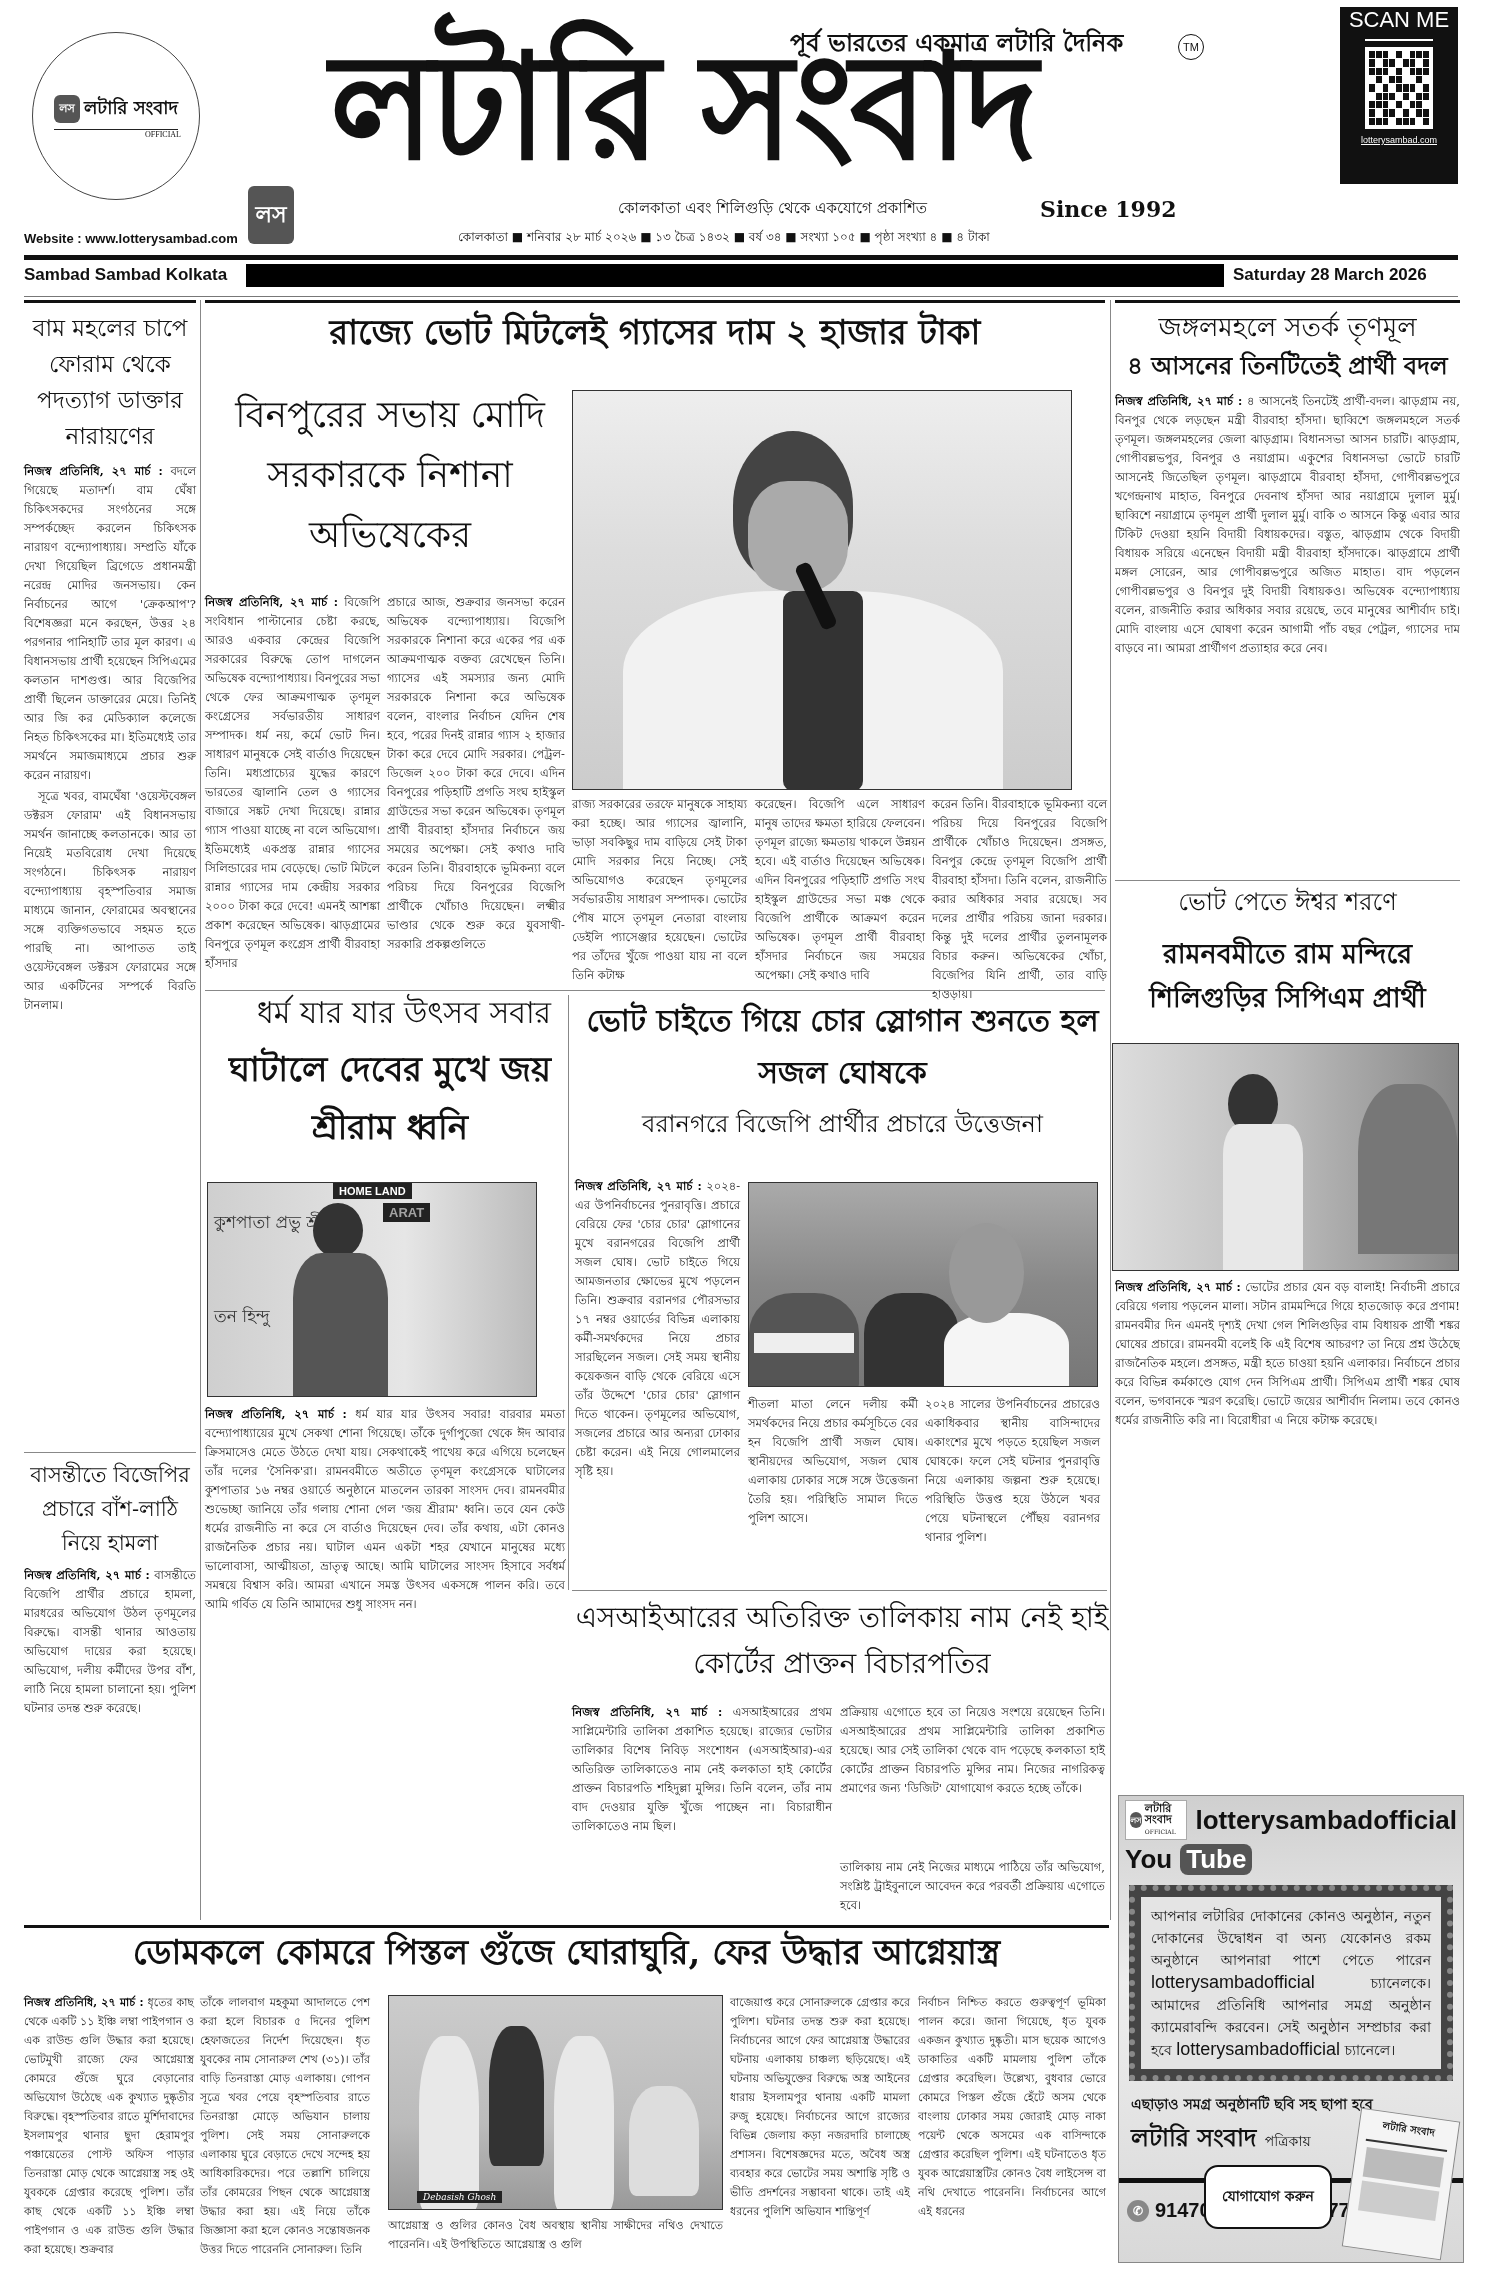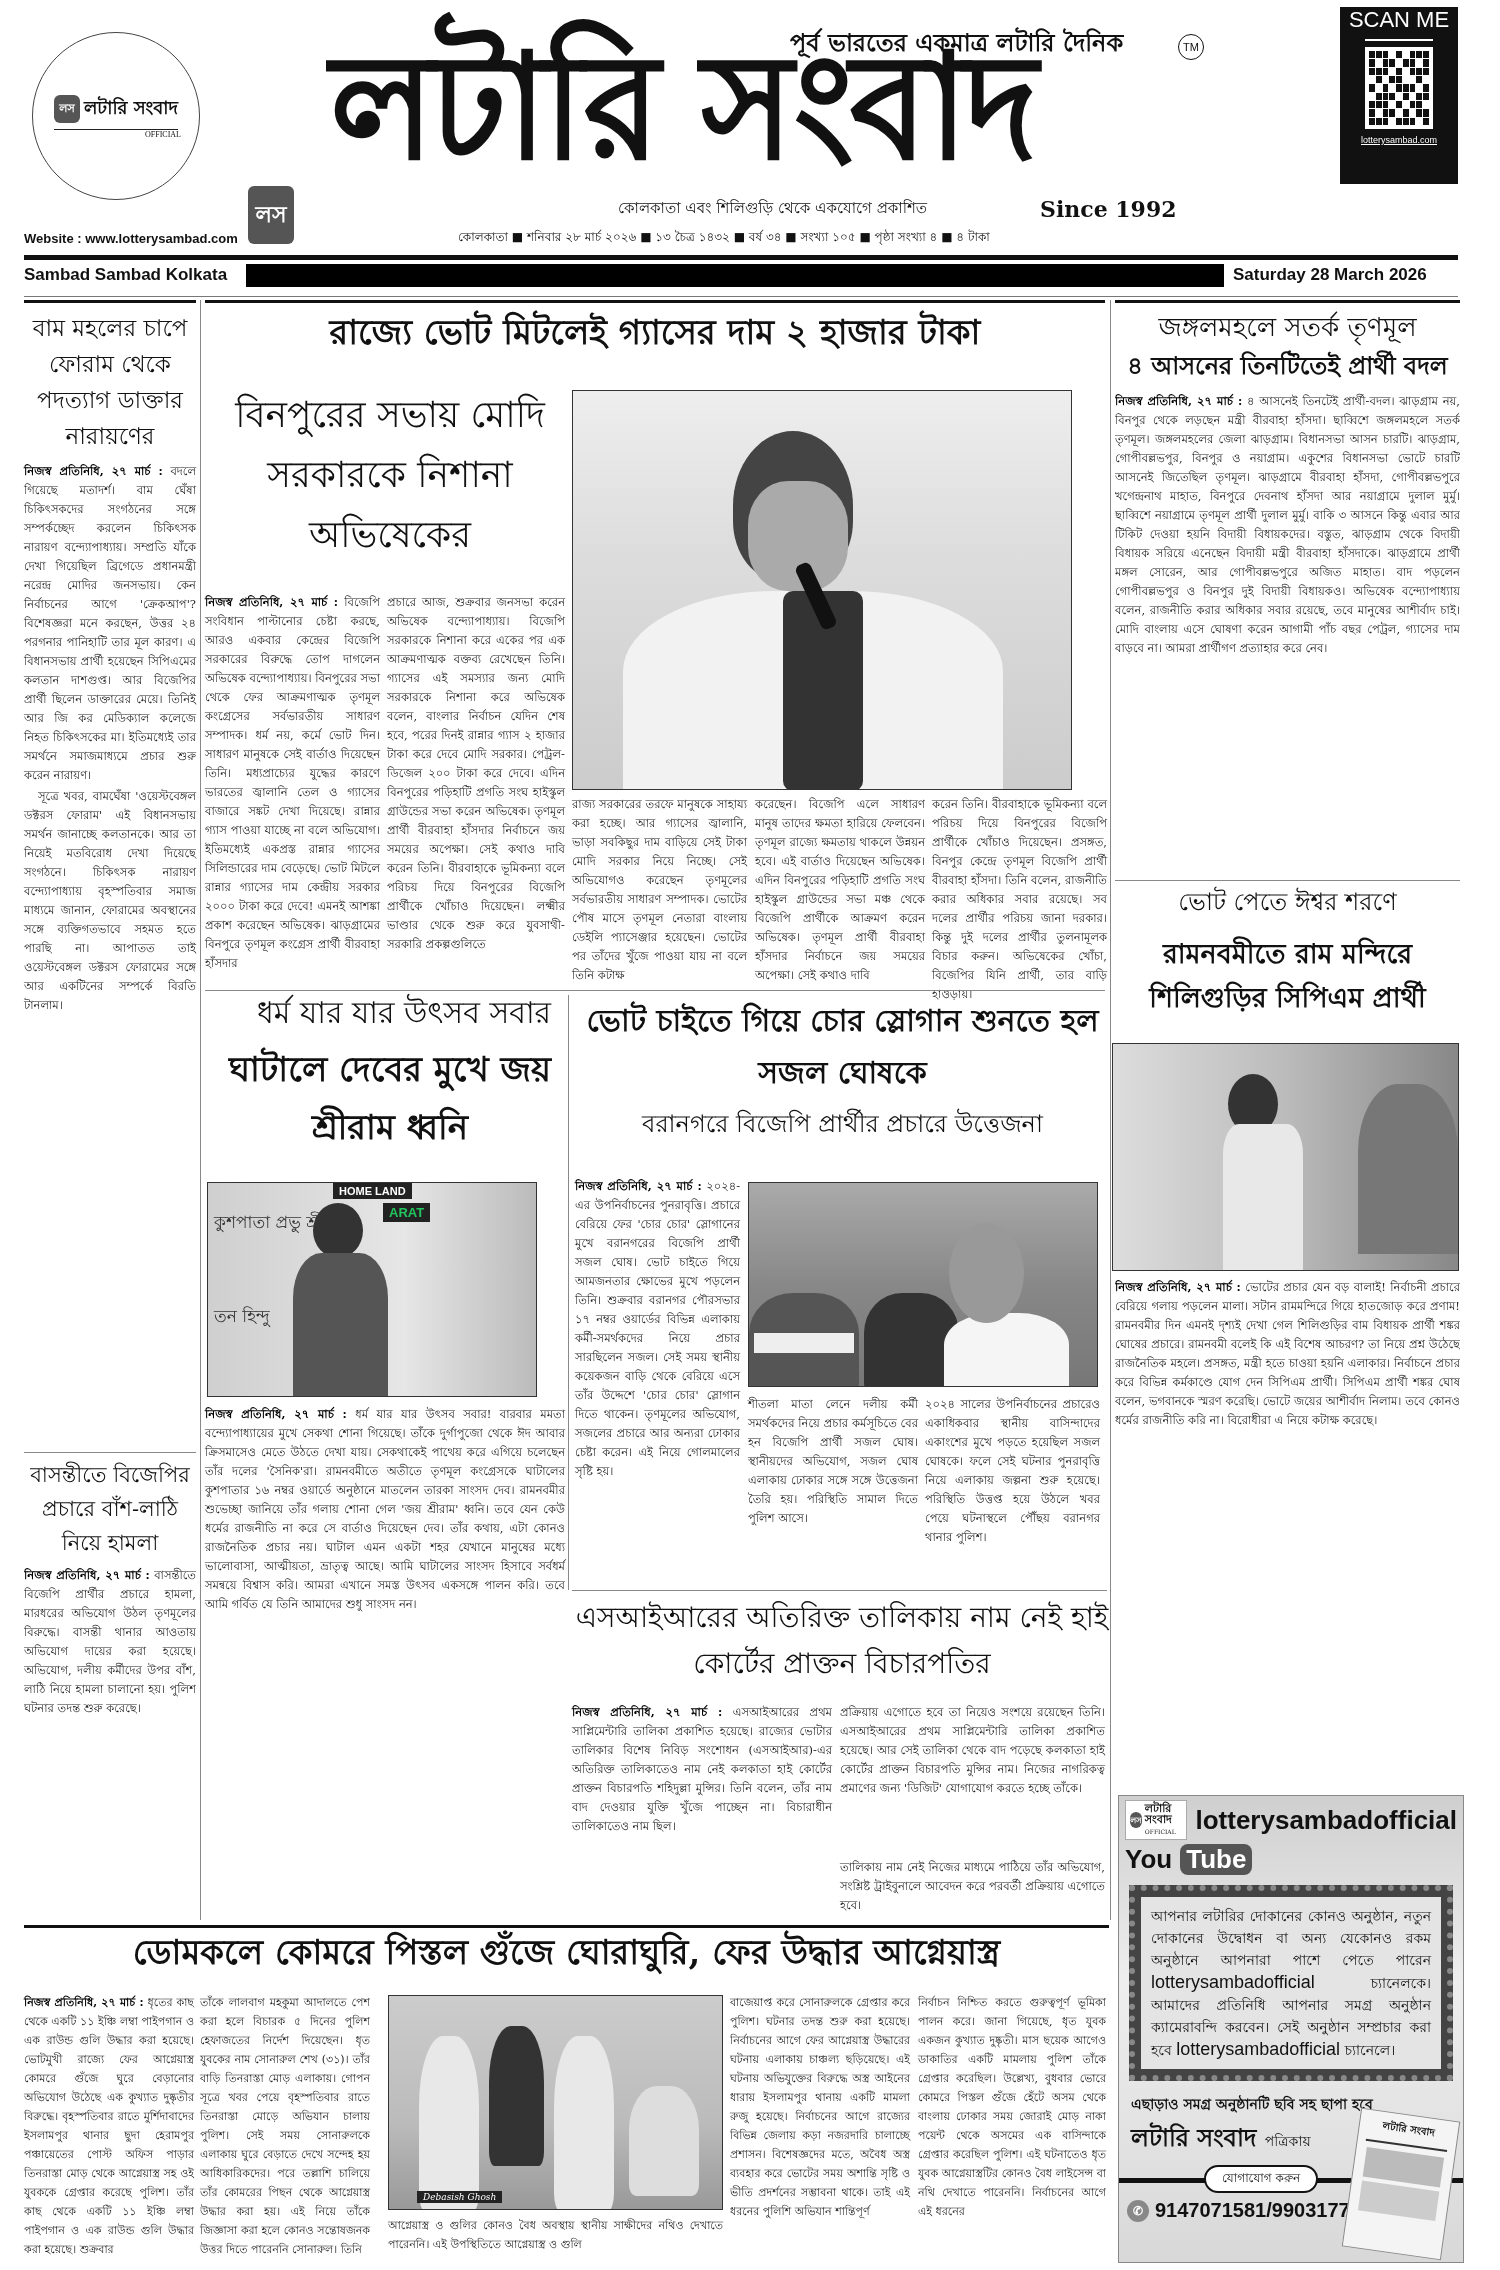--- a/index.html
+++ b/index.html
@@ -52,21 +52,21 @@
 .yt .tube{background:#555;color:#fff;border-radius:8px;padding:0 6px;font-size:26px;font-weight:bold;font-family:"Liberation Sans",sans-serif}
 .yt .near{font-size:26px;font-weight:bold}
 .marquee{margin:10px 10px;border:6px dotted #888;background:#444;padding:6px}
 .marquee .inner{background:#e4e4e4;padding:8px 10px;font-size:14px;line-height:22px;text-align:justify}
 .marquee .inner .en{font-family:"Liberation Sans",sans-serif;font-size:18px}
 .ad .print{padding:2px 12px;font-size:14px;font-weight:bold}
 .ad .brand{padding:0 12px;font-size:24px;font-weight:900}
 .ad .brand small{font-size:14px;font-weight:normal}
 .contact-bar{position:relative;height:30px;margin-top:6px}
 .contact-bar .line{position:absolute;left:0;right:0;top:13px;height:5px;background:#111}
-.contact-bar .pill{position:absolute;left:85px;top:0;border:2px solid #111;border-radius:14px;background:#fff;padding:2px 16px;font-size:12px;font-weight:normal}
+.contact-bar .pill{position:absolute;left:85px;top:0;border:2px solid #111;border-radius:14px;background:#fff;padding:18px 16px;font-size:14px;font-weight:bold}
 .ad .phone{padding:4px 8px;font-size:20px;font-weight:bold;font-family:"Liberation Sans",sans-serif;display:flex;align-items:center;gap:6px}
 .ad .ico{width:22px;height:22px;border-radius:50%;background:#888;color:#fff;font-size:12px;display:flex;align-items:center;justify-content:center}
 .paper-thumb{position:absolute;left:232px;top:318px;width:100px;height:140px;background:#f4f4f4;border:1px solid #888;transform:rotate(8deg);font-size:10px;font-weight:bold;text-align:center;padding-top:6px}
 </style>
 </head>
 <body>
 
 <div class="abs logo-circle">
   <div class="row">
     <div class="ls-badge" style="width:26px;height:28px;font-size:11px">লস</div>
@@ -213,21 +213,21 @@
 <div class="col body-text" style="left:387px;top:593px;width:178px">প্রচারে আজ, শুক্রবার জনসভা করেন অভিষেক বন্দ্যোপাধ্যায়। বিজেপি সরকারকে নিশানা করে একের পর এক আক্রমণাত্মক বক্তব্য রেখেছেন তিনি। গ্যাসের এই সমস্যার জন্য মোদি সরকারকে নিশানা করে অভিষেক বলেন, বাংলার নির্বাচন যেদিন শেষ হবে, পরের দিনই রান্নার গ্যাস ২ হাজার টাকা করে দেবে মোদি সরকার। পেট্রল-ডিজেল ২০০ টাকা করে দেবে। এদিন বিনপুরের পড়িহাটি প্রগতি সংঘ হাইস্কুল গ্রাউন্ডের সভা করেন অভিষেক। তৃণমূল প্রার্থী বীরবাহা হাঁসদার নির্বাচনে জয় সময়ের অপেক্ষা। সেই কথাও দাবি করেন তিনি। বীরবাহাকে ভূমিকন্যা বলে পরিচয় দিয়ে বিনপুরের বিজেপি প্রার্থীকে খোঁচাও দিয়েছেন। লক্ষ্মীর ভাণ্ডার থেকে শুরু করে যুবসাথী- সরকারি প্রকল্পগুলিতে</div>
 <div class="col body-text" style="left:572px;top:795px;width:175px">রাজ্য সরকারের তরফে মানুষকে সাহায্য করা হচ্ছে। আর গ্যাসের জ্বালানি, ভাড়া সবকিছুর দাম বাড়িয়ে সেই টাকা মোদি সরকার নিয়ে নিচ্ছে। সেই অভিযোগও করেছেন তৃণমূলের সর্বভারতীয় সাধারণ সম্পাদক। ভোটের পৌষ মাসে তৃণমূল নেতারা বাংলায় ডেইলি প্যাসেঞ্জার হয়েছেন। ভোটের পর তাঁদের খুঁজে পাওয়া যায় না বলে তিনি কটাক্ষ</div>
 <div class="col body-text" style="left:755px;top:795px;width:170px">করেছেন। বিজেপি এলে সাধারণ মানুষ তাদের ক্ষমতা হারিয়ে ফেলবেন। তৃণমূল রাজ্যে ক্ষমতায় থাকলে উন্নয়ন হবে। এই বার্তাও দিয়েছেন অভিষেক। এদিন বিনপুরের পড়িহাটি প্রগতি সংঘ হাইস্কুল গ্রাউন্ডের সভা মঞ্চ থেকে বিজেপি প্রার্থীকে আক্রমণ করেন অভিষেক। তৃণমূল প্রার্থী বীরবাহা হাঁসদার নির্বাচনে জয় সময়ের অপেক্ষা। সেই কথাও দাবি</div>
 <div class="col body-text" style="left:932px;top:795px;width:175px">করেন তিনি। বীরবাহাকে ভূমিকন্যা বলে পরিচয় দিয়ে বিনপুরের বিজেপি প্রার্থীকে খোঁচাও দিয়েছেন। প্রসঙ্গত, বিনপুর কেন্দ্রে তৃণমূল বিজেপি প্রার্থী বীরবাহা হাঁসদা। তিনি বলেন, রাজনীতি করার অধিকার সবার রয়েছে। সব দলের প্রার্থীর পরিচয় জানা দরকার। কিন্তু দুই দলের প্রার্থীর তুলনামূলক বিচার করুন। অভিষেকের খোঁচা, বিজেপির যিনি প্রার্থী, তার বাড়ি হাওড়ায়।</div>
 <div class="hline" style="left:205px;top:990px;width:900px"></div>
 
 <div class="col hl" style="left:219px;top:995px;width:370px;font-size:30px;font-weight:normal">ধর্ম যার যার উৎসব সবার</div>
 <div class="col hl" style="left:205px;top:1040px;width:370px;font-size:34px;line-height:58px">ঘাটালে দেবের মুখে জয় শ্রীরাম ধ্বনি</div>
 <div class="photo" style="left:207px;top:1182px;width:330px;height:215px;background:linear-gradient(90deg,#cfcfcf,#e6e6e6 60%,#bbb)">
   <div class="abs" style="left:125px;top:0;background:#222;color:#fff;font-size:11px;font-weight:bold;padding:2px 6px;font-family:'Liberation Sans',sans-serif">HOME LAND</div>
-  <div class="abs" style="left:175px;top:20px;background:#222;color:#22c55e;font-size:13px;font-weight:bold;padding:2px 6px;font-family:'Liberation Sans',sans-serif">ARAT</div>
+  <div class="abs" style="left:175px;top:20px;background:#222;color:#a3a3a3;font-size:13px;font-weight:bold;padding:2px 6px;font-family:'Liberation Sans',sans-serif">ARAT</div>
   <div class="abs" style="left:6px;top:26px;font-size:17px;color:#333">কুশপাতা প্রভু শ্রী</div>
   <div class="abs" style="left:6px;top:120px;font-size:17px;color:#333">তন হিন্দু</div>
   <div class="fig" style="left:105px;top:20px;width:50px;height:55px;background:#333;border-radius:50%"></div>
   <div class="fig" style="left:85px;top:70px;width:95px;height:150px;background:#555;border-radius:30% 30% 0 0"></div>
 </div>
 <div class="col body-text" style="left:205px;top:1405px;width:360px">
   <b>নিজস্ব প্রতিনিধি, ২৭ মার্চ :</b>
   <span>ধর্ম যার যার উৎসব সবার! বারবার মমতা বন্দ্যোপাধ্যায়ের মুখে সেকথা শোনা গিয়েছে। তাঁকে দুর্গাপুজো থেকে ঈদ আবার ক্রিসমাসেও মেতে উঠতে দেখা যায়। সেকথাকেই পাথেয় করে এগিয়ে চলেছেন তাঁর দলের 'সৈনিক'রা। রামনবমীতে অতীতে তৃণমূল কংগ্রেসকে ঘাটালের কুশপাতার ১৬ নম্বর ওয়ার্ডে অনুষ্ঠানে মাতলেন তারকা সাংসদ দেব। রামনবমীর শুভেচ্ছা জানিয়ে তাঁর গলায় শোনা গেল 'জয় শ্রীরাম' ধ্বনি। তবে যেন কেউ ধর্মের রাজনীতি না করে সে বার্তাও দিয়েছেন দেব। তাঁর কথায়, এটা কোনও রাজনৈতিক প্রচার নয়। ঘাটাল এমন একটা শহর যেখানে মানুষের মধ্যে ভালোবাসা, আত্মীয়তা, ভ্রাতৃত্ব আছে। আমি ঘাটালের সাংসদ হিসাবে সর্বধর্ম সমন্বয়ে বিশ্বাস করি। আমরা এখানে সমস্ত উৎসব একসঙ্গে পালন করি। তবে আমি গর্বিত যে তিনি আমাদের শুধু সাংসদ নন।</span>
 </div>
 <div class="vline" style="left:568px;top:995px;height:595px"></div>

